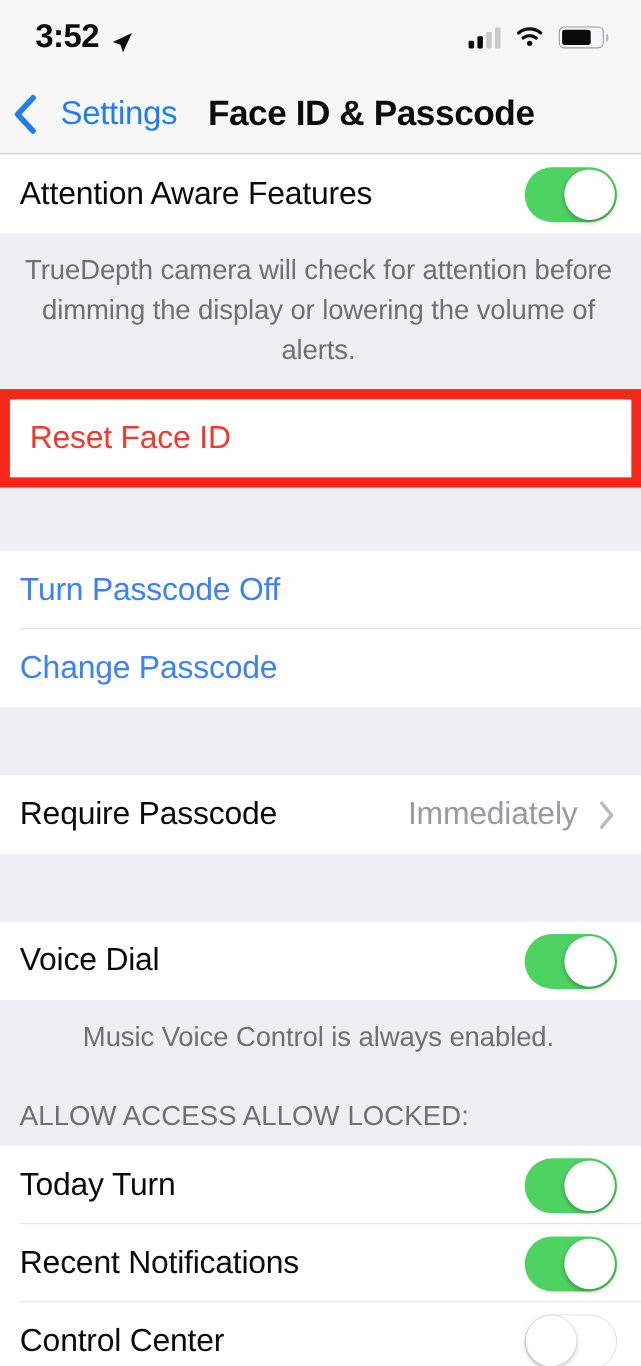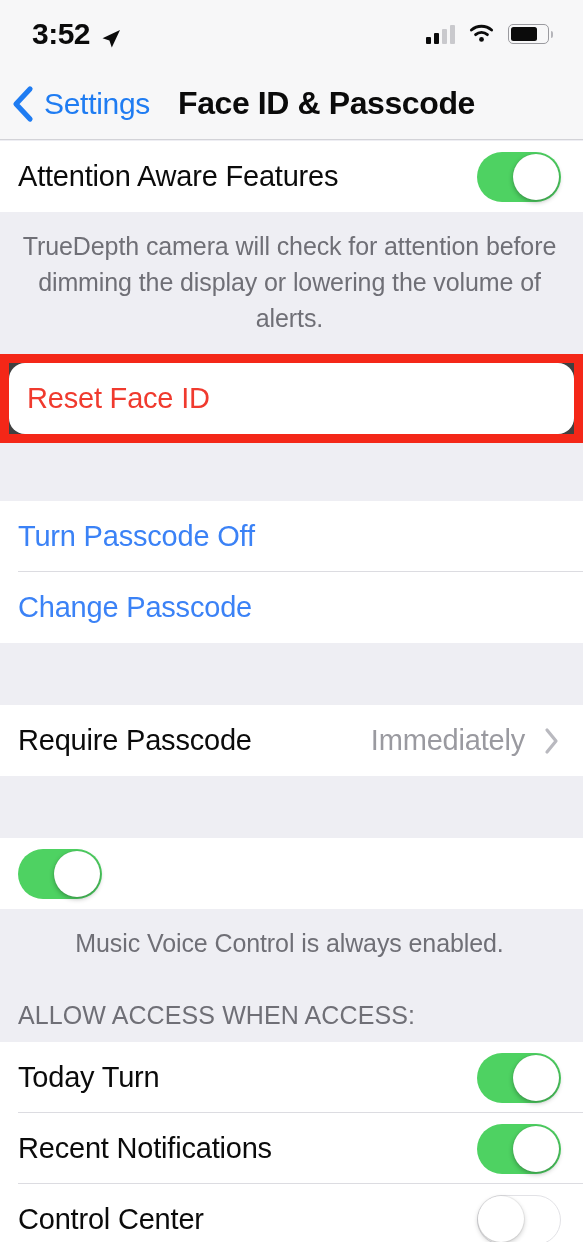--- a/index.html
+++ b/index.html
@@ -96,21 +96,21 @@
     width: 583px;
     height: 72px;
     background: #f7f7f8;
     border-bottom: 1px solid #d3d3d8;
     display: flex;
     align-items: center;
   }
   .back-btn {
     display: flex;
     align-items: center;
-    gap: 8px;
+    gap: 19px;
     padding-left: 10px;
     cursor: pointer;
   }
   .back-chevron { display: block; }
   .back-label {
     font-size: 30px;
     color: #1f7cf2;
     letter-spacing: -0.3px;
   }
   .nav-title {
@@ -133,21 +133,20 @@
   .group { background: #ffffff; }
 
   .row {
     position: relative;
     display: flex;
     align-items: center;
     justify-content: space-between;
     padding: 0 22px 0 18px;
     background: #ffffff;
     min-height: 71px;
-    border-radius: 16px;
   }
   .row-sep::after {
     content: "";
     position: absolute;
     left: 18px; right: 0; bottom: 0;
     height: 1px;
     background: #dcdce1;
   }
 
   .row-label {
@@ -328,32 +327,33 @@
             <path d="M4 4 L13 15 L4 26" stroke="#b9b9bf" stroke-width="3.2" fill="none" stroke-linecap="round" stroke-linejoin="round"></path>
           </svg>
         </div>
       </div>
     </div>
 
     <div class="gap gap-lg"></div>
 
     <div class="group">
       <div class="row">
+        <span class="row-label">Voice Dial</span>
         <div class="toggle on">
           <div class="knob"></div>
         </div>
       </div>
     </div>
 
     <div class="footer">
       <div class="footer-text">Music Voice Control is always enabled.</div>
     </div>
 
     <div class="section-header">
-      <div class="section-header-text">ALLOW ACCESS WHEN ACCESS:</div>
+      <div class="section-header-text">ALLOW ACCESS ALLOW LOCKED:</div>
     </div>
 
     <div class="group">
 
       <div class="row row-sep">
         <span class="row-label">Today Turn</span>
         <div class="toggle on">
           <div class="knob"></div>
         </div>
       </div>

